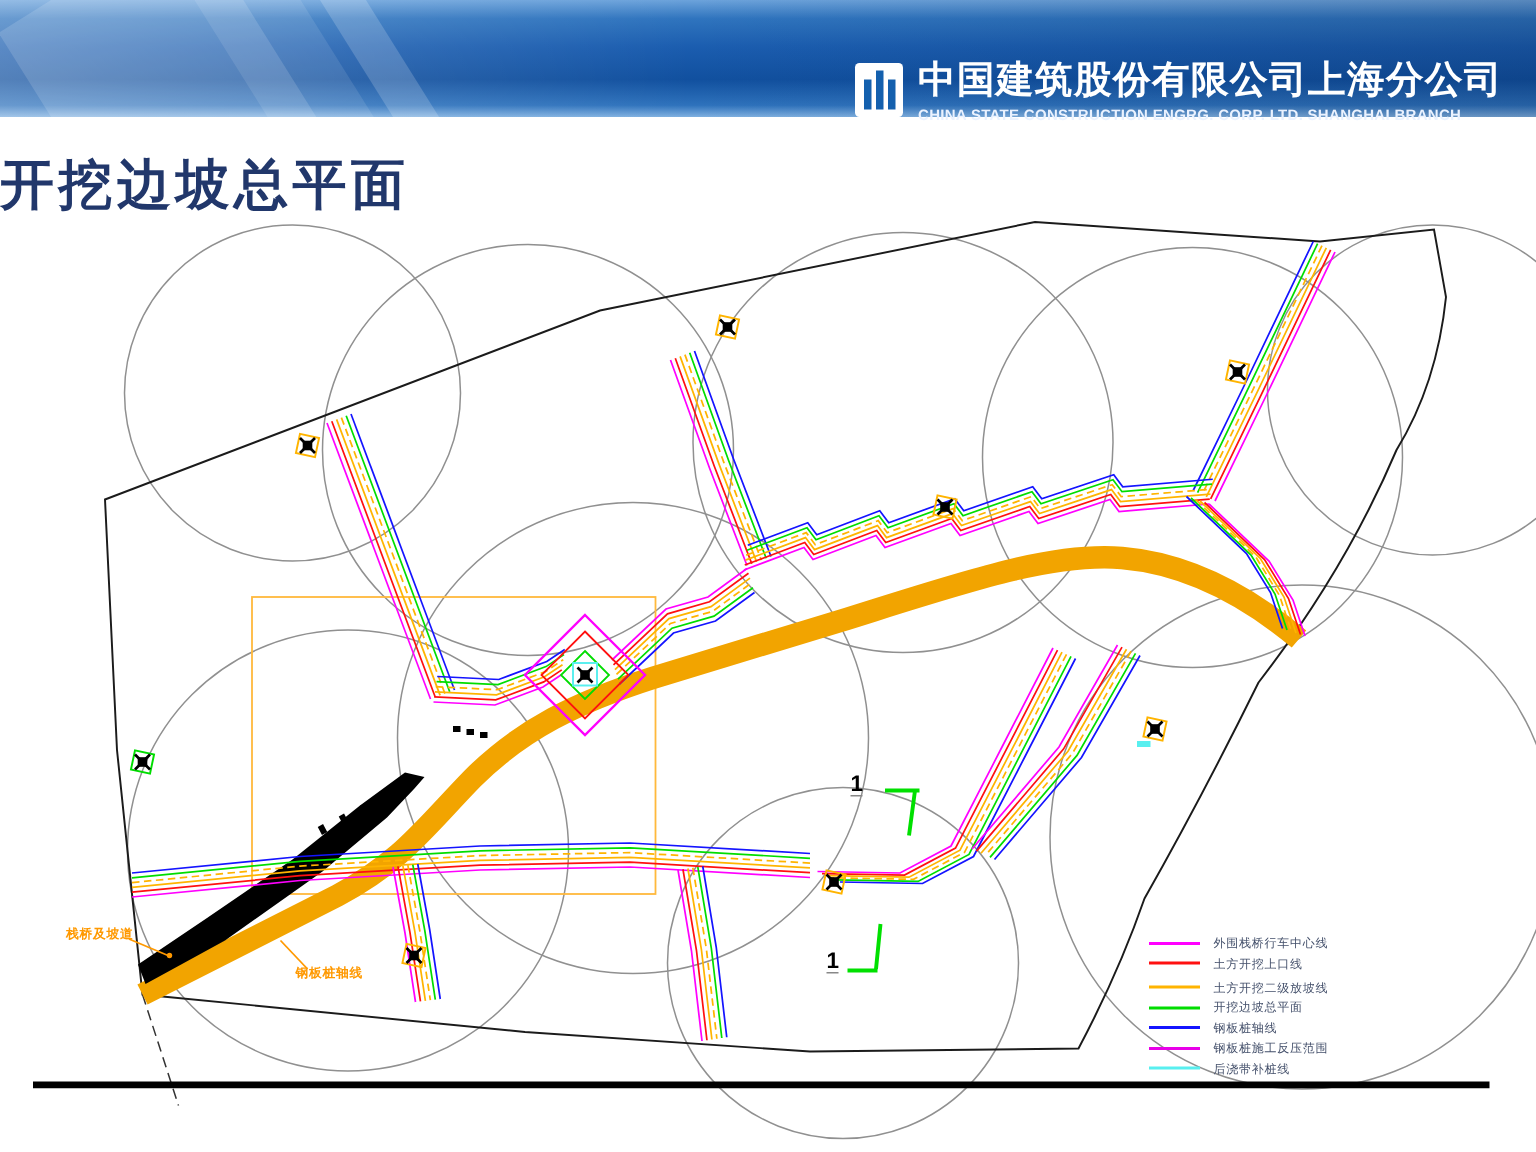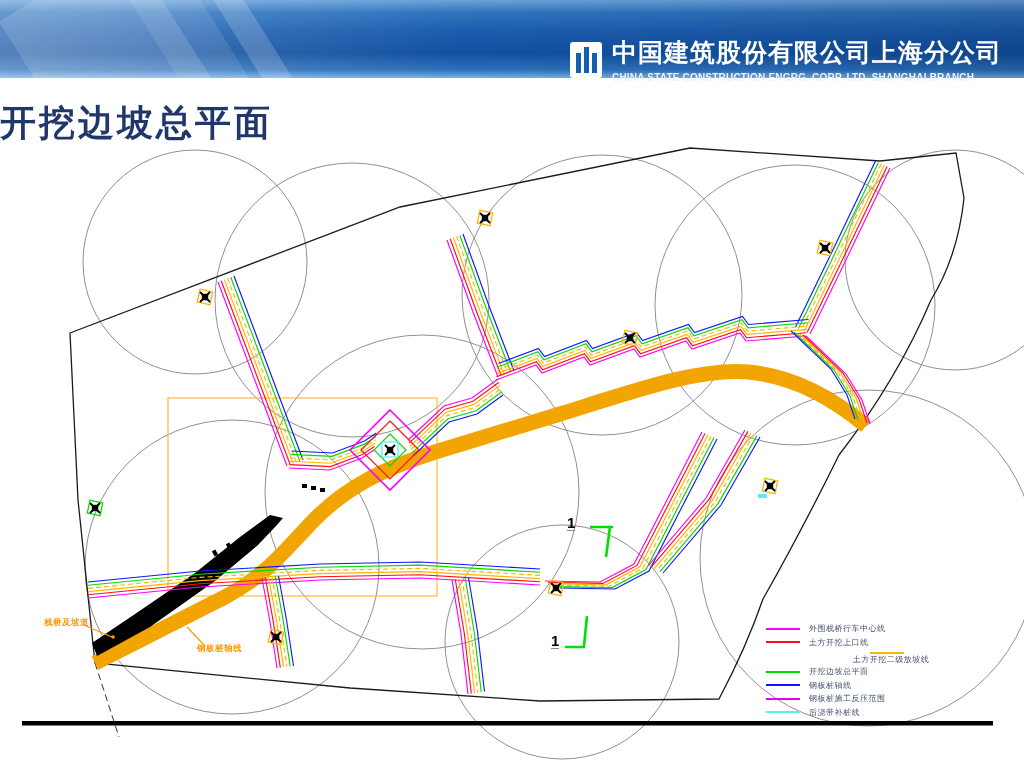--- a/index.html
+++ b/index.html
@@ -30,21 +30,21 @@
   
   .title{position:absolute;left:0;top:99px;width:1024px;
          color:#21376B;font-size:36px;font-weight:bold;letter-spacing:3px;}
 
   
   .drawing{position:absolute;left:0;top:0;width:1024px;height:768px;}
 
   
   .legend{position:absolute;left:766px;top:622px;width:250px;}
   .legend-row{display:flex;align-items:center;height:13.4px;}
-  .legend-row.gap{margin-top:3px;flex-direction:column;}
+  .legend-row.gap{margin-top:3px;}
   .legend-line{display:inline-block;width:34px;height:2px;margin-right:9px;flex:0 0 auto;}
   .legend-label{font-size:8px;color:#44506B;letter-spacing:.5px;white-space:nowrap;}
 
   
   .ann{position:absolute;font-size:8.5px;color:#FF9900;font-weight:bold;white-space:nowrap;letter-spacing:.5px;}
   .ann1{left:44px;top:617px;}
   .ann2{left:197px;top:643px;}
   .sec{position:absolute;color:#000;font-size:15px;font-weight:bold;border-bottom:1px solid #888;line-height:15px;}
   .sec1{left:567px;top:515px;}
   .sec2{left:551px;top:633px;}

